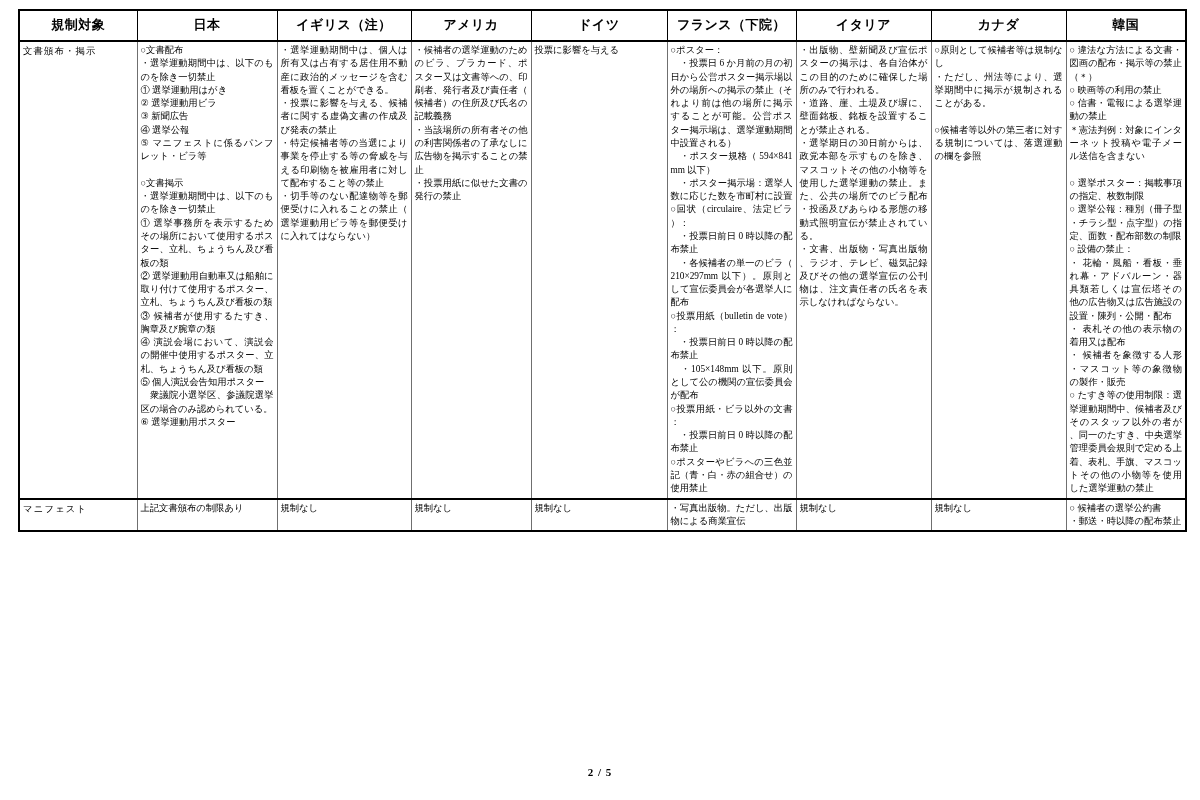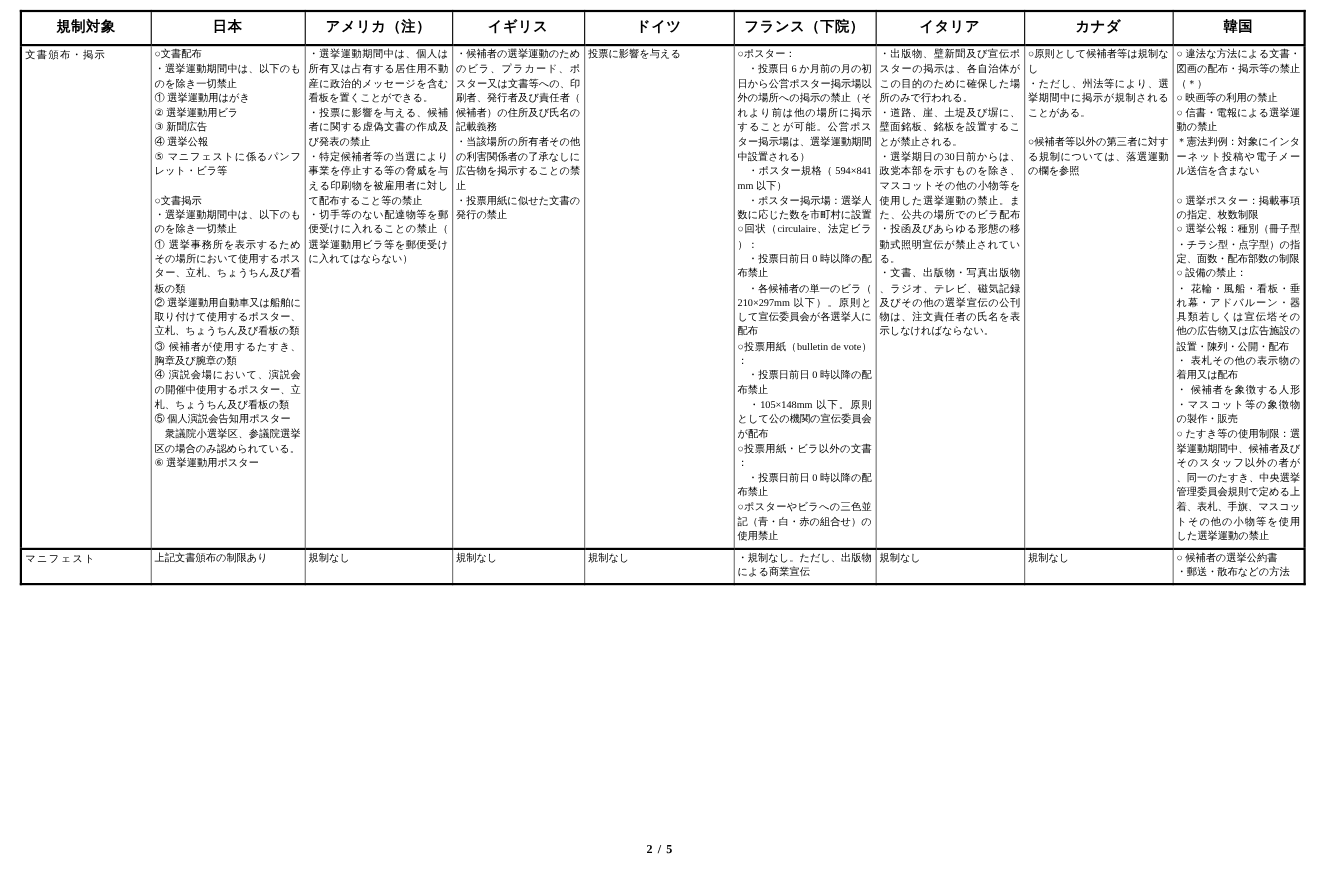--- a/index.html
+++ b/index.html
@@ -137,22 +137,22 @@
       <col class="c-de">
       <col class="c-fr">
       <col class="c-it">
       <col class="c-ca">
       <col class="c-kr">
     </colgroup>
     <thead>
       <tr>
         <th class="hdr-first">規制対象</th>
         <th>日本</th>
-        <th>アメリカ（注）</th>
-        <th>イギリス</th>
+        <th>イギリス（注）</th>
+        <th>アメリカ</th>
         <th>ドイツ</th>
         <th>フランス（下院）</th>
         <th>イタリア</th>
         <th>カナダ</th>
         <th class="hdr-last">韓国</th>
       </tr>
     </thead>
     <tbody>
 
 
@@ -242,31 +242,31 @@
         <td>
             <div class="cellbody">規制なし</div>
           </td>
         <td>
             <div class="cellbody">規制なし</div>
           </td>
         <td>
             <div class="cellbody">規制なし</div>
           </td>
         <td>
-            <div class="cellbody">・規制なし。ただし、出版物による商業宣伝</div>
+            <div class="cellbody">・写真出版物。ただし、出版物による商業宣伝</div>
           </td>
         <td>
             <div class="cellbody">規制なし</div>
           </td>
         <td>
             <div class="cellbody">規制なし</div>
           </td>
         <td class="col-last">
             <div class="cellbody">○ 候補者の選挙公約書
-・郵送・散布などの方法</div>
+・郵送・時以降の配布禁止</div>
           </td>
       </tr>
 
     </tbody>
   </table>
 
   <div class="footer-page">2 / 5</div>
 
 </div>
 

